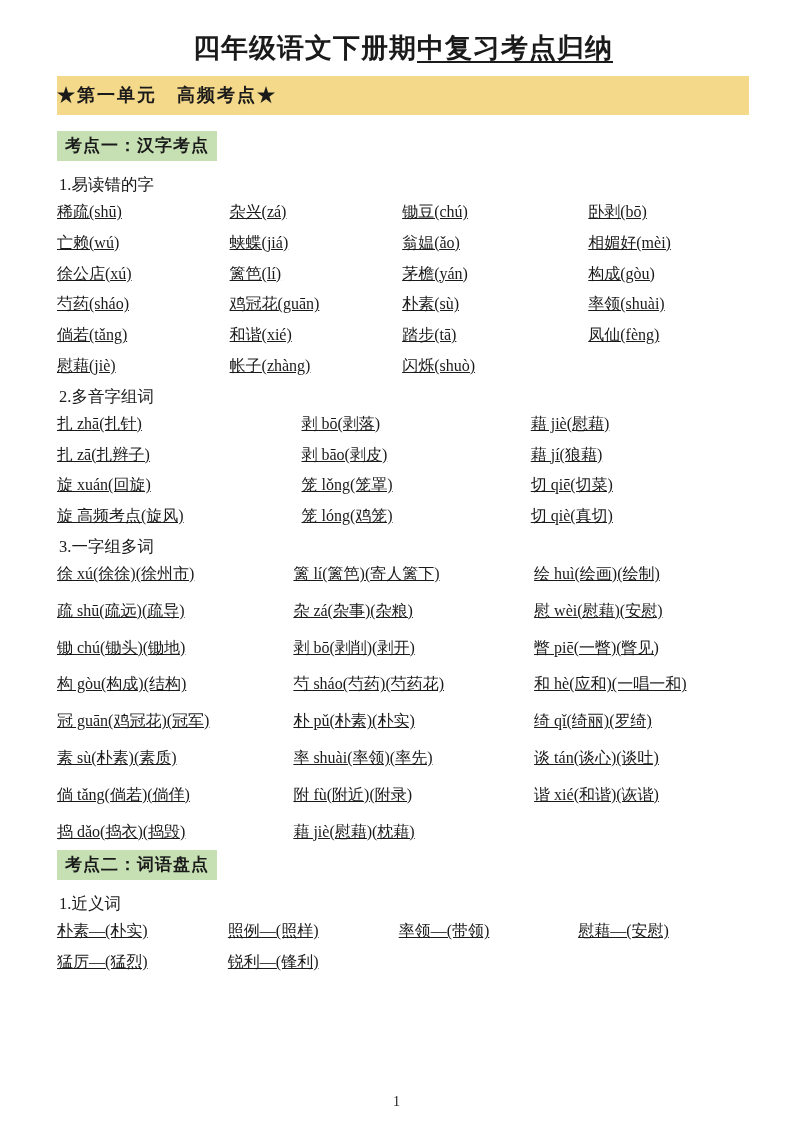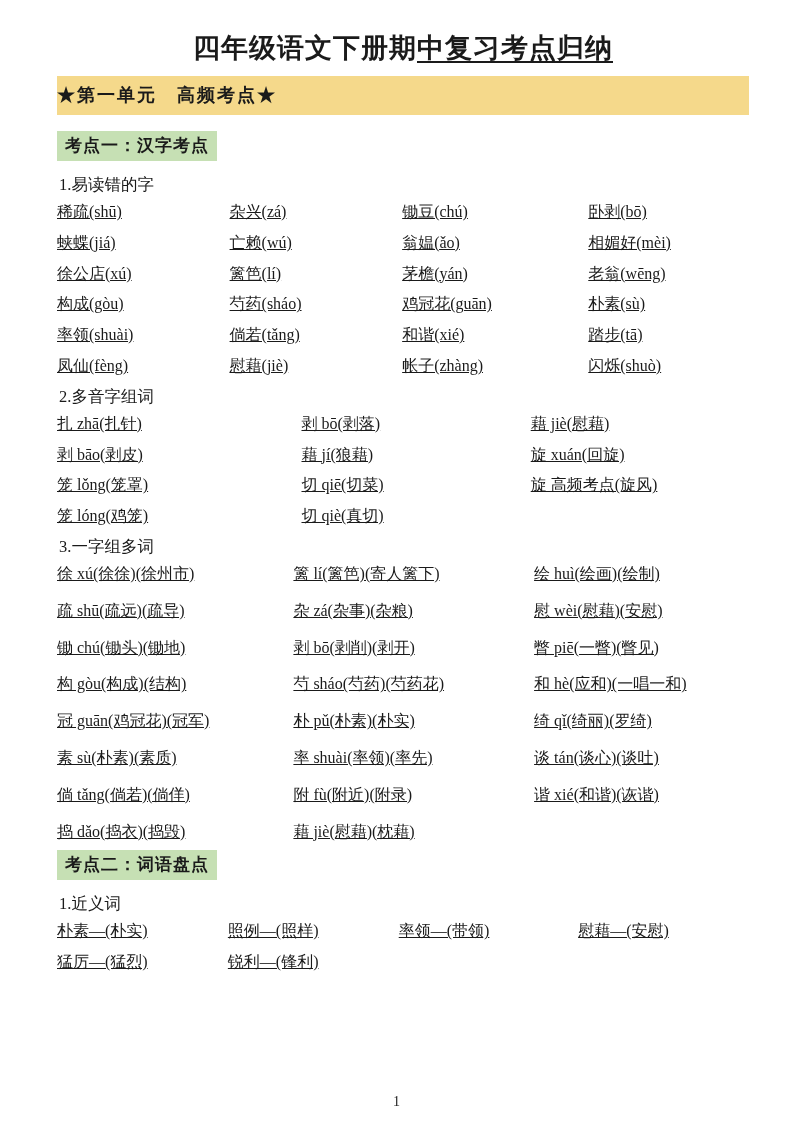--- a/index.html
+++ b/index.html
@@ -98,47 +98,47 @@
 
   <div>
     <div class="section-head">考点一：汉字考点</div>
 
     <div class="sub-head">1.易读错的字</div>
     <div class="grid g4 blk">
       <div class="cell">稀疏(shū)</div>
       <div class="cell">杂兴(zá)</div>
       <div class="cell">锄豆(chú)</div>
       <div class="cell">卧剥(bō)</div>
+      <div class="cell">亡赖(wú)</div>
       <div class="cell">蛱蝶(jiá)</div>
-      <div class="cell">亡赖(wú)</div>
       <div class="cell">翁媪(ǎo)</div>
       <div class="cell">相媚好(mèi)</div>
       <div class="cell">徐公店(xú)</div>
       <div class="cell">篱笆(lí)</div>
       <div class="cell">茅檐(yán)</div>
-      <div class="cell">老翁(wēng)</div>
       <div class="cell">构成(gòu)</div>
       <div class="cell">芍药(sháo)</div>
       <div class="cell">鸡冠花(guān)</div>
       <div class="cell">朴素(sù)</div>
       <div class="cell">率领(shuài)</div>
       <div class="cell">倘若(tǎng)</div>
       <div class="cell">和谐(xié)</div>
       <div class="cell">踏步(tā)</div>
       <div class="cell">凤仙(fèng)</div>
       <div class="cell">慰藉(jiè)</div>
       <div class="cell">帐子(zhàng)</div>
       <div class="cell">闪烁(shuò)</div>
     </div>
 
     <div class="sub-head">2.多音字组词</div>
     <div class="grid g3 blk">
       <div class="cell">扎 zhā(扎针)</div>
       <div class="cell">剥 bō(剥落)</div>
       <div class="cell">藉 jiè(慰藉)</div>
+      <div class="cell">扎 zā(扎辫子)</div>
       <div class="cell">剥 bāo(剥皮)</div>
       <div class="cell">藉 jí(狼藉)</div>
       <div class="cell">旋 xuán(回旋)</div>
       <div class="cell">笼 lǒng(笼罩)</div>
       <div class="cell">切 qiē(切菜)</div>
       <div class="cell">旋 高频考点(旋风)</div>
       <div class="cell">笼 lóng(鸡笼)</div>
       <div class="cell">切 qiè(真切)</div>
     </div>
 

